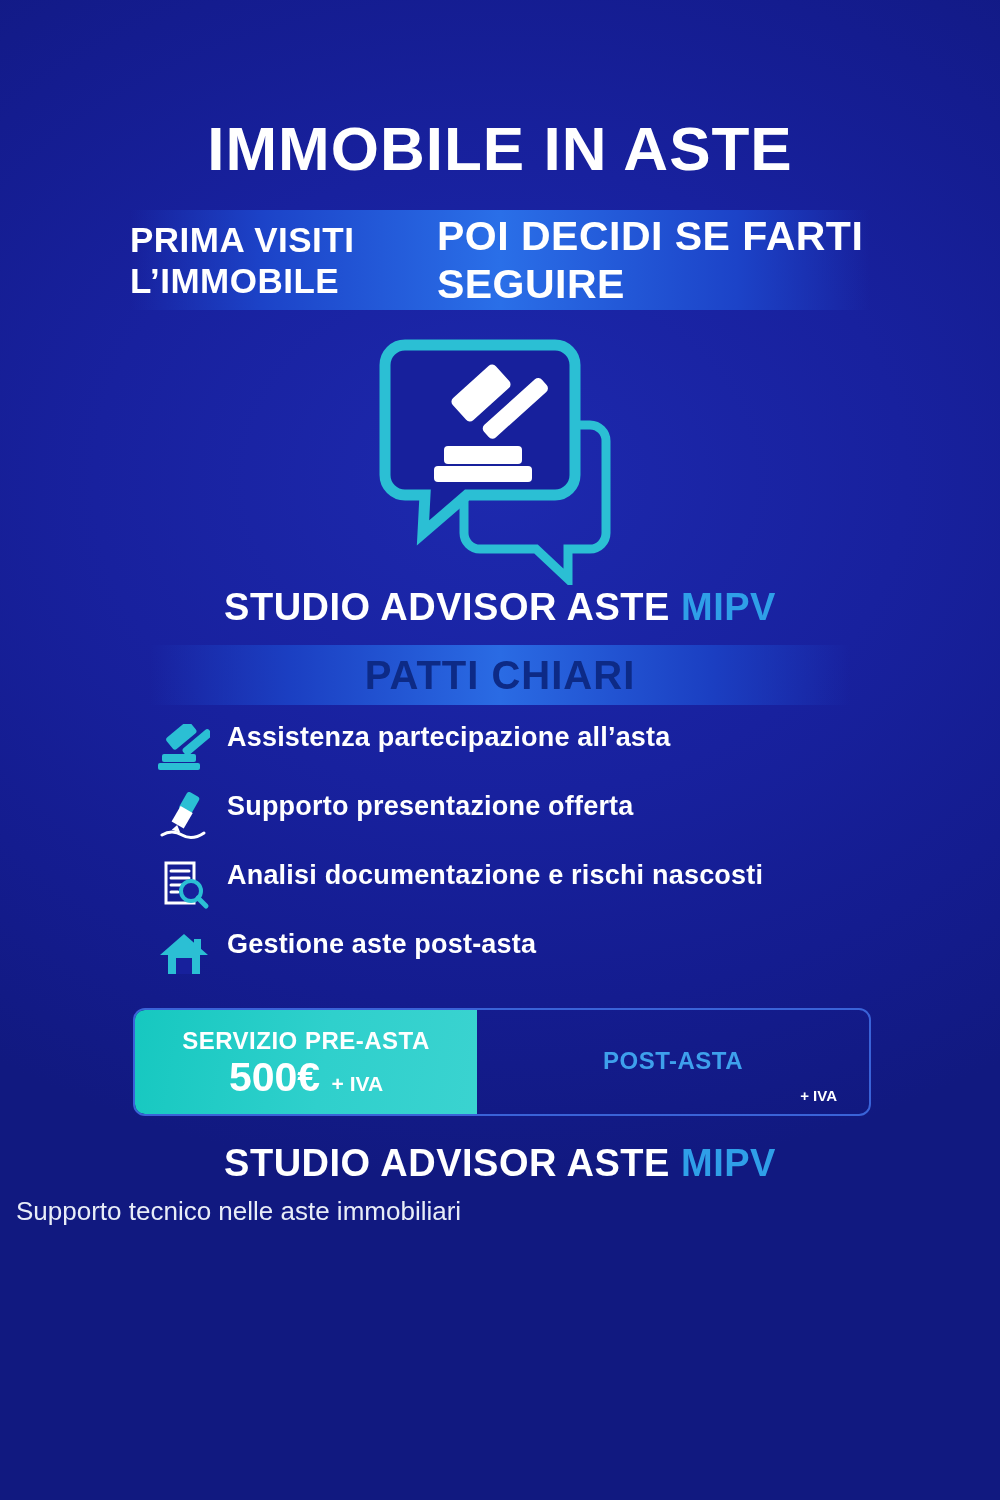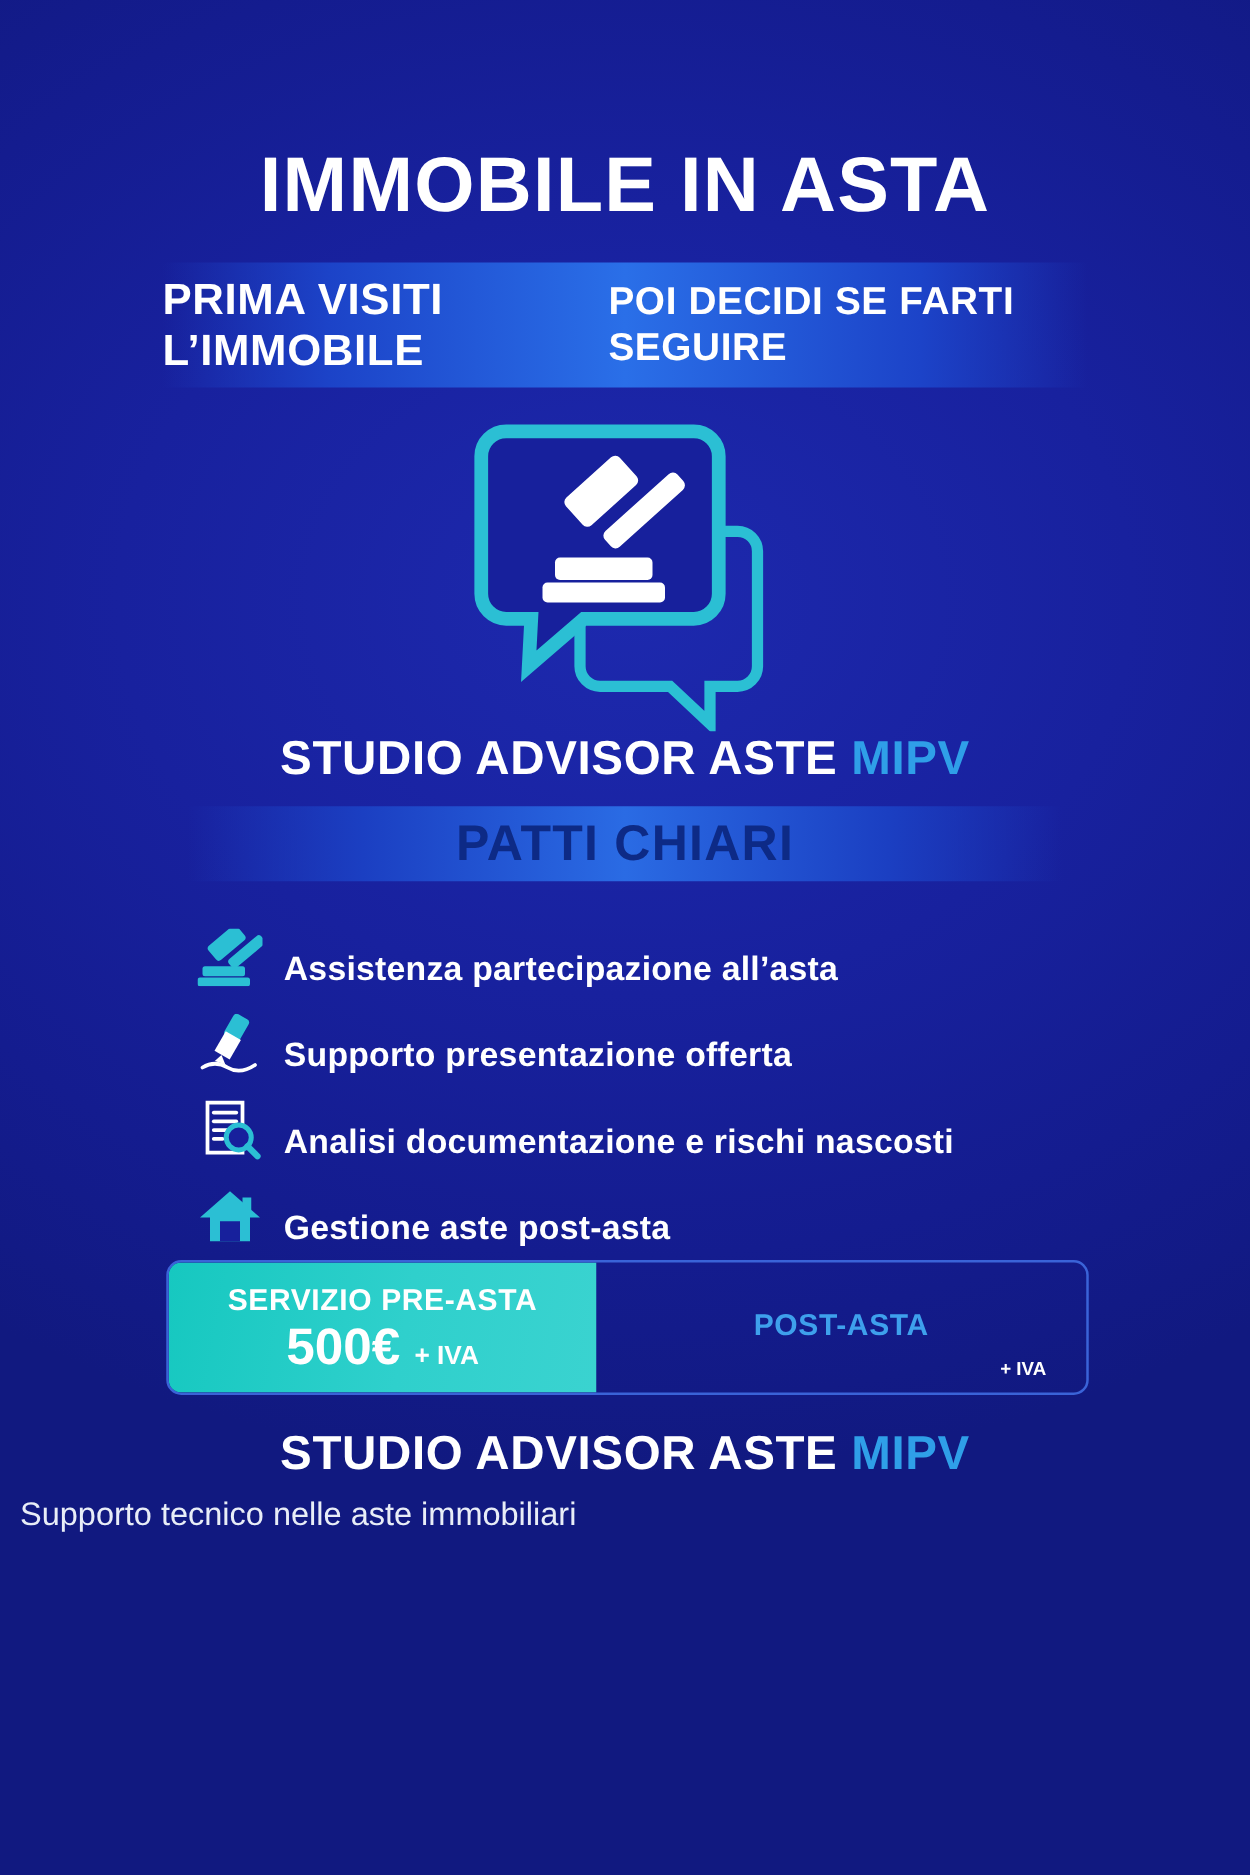--- a/index.html
+++ b/index.html
@@ -49,21 +49,21 @@
   }
   .subtitle-line1 {
     color: #ffffff;
     font-size: 35px;
     font-weight: bold;
     letter-spacing: 0.5px;
     line-height: 1.18;
   }
   .subtitle-line2 {
     color: #ffffff;
-    font-size: 31px;
+    font-size: 41px;
     font-weight: bold;
     letter-spacing: 0.5px;
     line-height: 1.18;
   }
 
   
   .logo-icon {
     position: absolute;
     top: 330px;
     left: 50%;
@@ -108,21 +108,21 @@
 
   
   .features {
     position: absolute;
     top: 722px;
     left: 155px;
     width: 740px;
   }
   .feature {
     display: flex;
-    align-items: flex-end;
+    align-items: flex-start;
     height: 69px;
   }
   .feature .ficon {
     width: 58px;
     min-width: 58px;
     height: 50px;
     display: flex;
     align-items: center;
     justify-content: center;
     margin-right: 14px;
@@ -225,21 +225,21 @@
     text-align: left;
     font-size: 26px;
     color: #e8edf7;
   }
 </style>
 </head>
 <body>
 
 <div class="poster">
 
-  <div class="title">IMMOBILE IN ASTA</div>
+  <div class="title">IMMOBILE IN ASTE</div>
 
   <div class="subtitle-band">
     <div class="subtitle-line1">PRIMA VISITI L’IMMOBILE</div>
     <div class="subtitle-line2">POI DECIDI SE FARTI SEGUIRE</div>
   </div>
 
   <div class="logo-icon">
     <svg viewBox="0 0 280 255" width="280" height="255" xmlns="http://www.w3.org/2000/svg">
 
       <path d="M120 95 h110 a16 16 0 0 1 16 16 v92 a16 16 0 0 1 -16 16 h-22 l0 30 -32 -30 h-56 a16 16 0 0 1 -16 -16 v-92 a16 16 0 0 1 16 -16 z" fill="none" stroke="#2bbfd4" stroke-width="9"></path>

